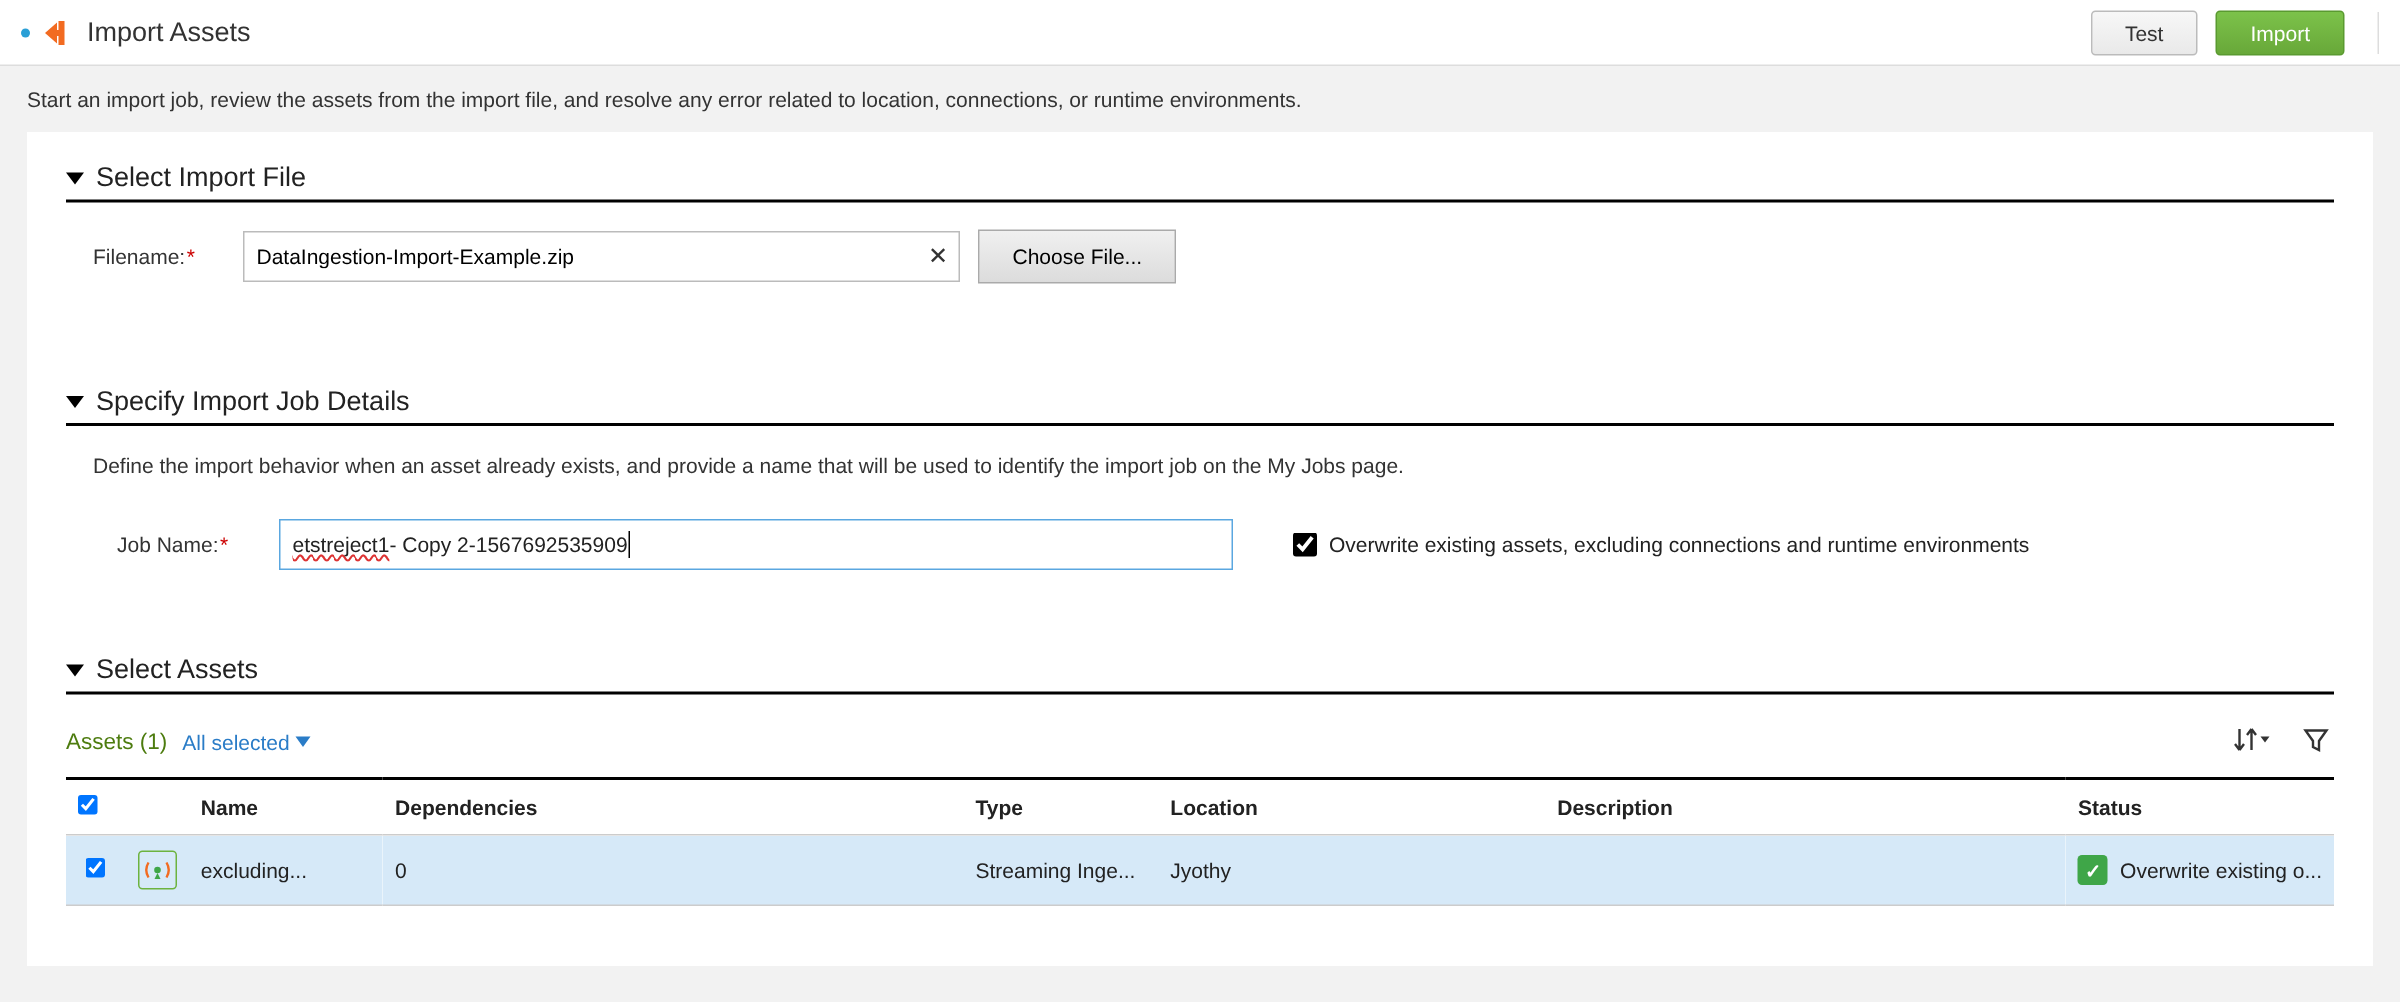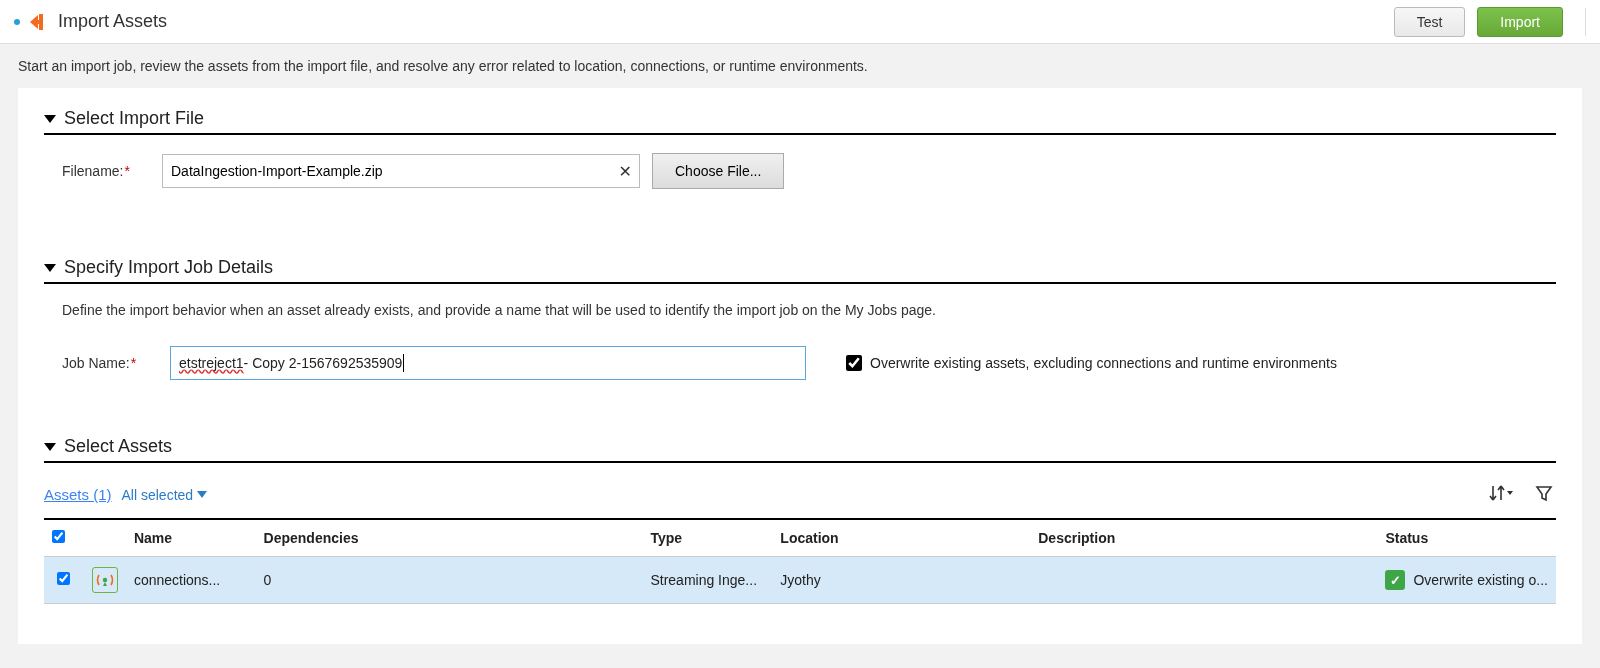--- a/index.html
+++ b/index.html
@@ -89,34 +89,34 @@
     height:36px;
     padding: 0 22px;
     border:1px solid #aaa;
     background: linear-gradient(#f0f0f0,#dcdcdc);
     cursor:pointer;
     font-size:14px;
   }
   .section-gap { height: 56px; }
   .subdesc { font-size:14px; color:#333; margin: 4px 0 28px 0;}
   .job-row { display:flex; align-items:center;}
-  .job-label { width:108px;}
+  .job-label { width:108px;margin-left:16px;}
   .job-input {
     width: 636px;
     border:1px solid #5aa7e0;
     outline: none;
   }
   .check-wrap { display:flex; align-items:center; margin-left:40px;}
   .check-wrap input { width:16px;height:16px; accent-color:#000;}
   .check-wrap label { margin-left:8px; font-size:14px;}
   .check-wrap input:checked { }
   .assets-bar {
     display:flex; align-items:center; margin: 6px 0 10px 0;
   }
-  .assets-count { font-size:15px; color:#3b82f6;text-decoration:underline;}
+  .assets-count { font-size:15px; color:#4d7c0f;}
   .all-selected { color:#2a7cc7; margin-left:10px; display:flex;align-items:center; cursor:pointer;}
   .all-selected .tri-s {
     margin-left:4px;
     width:0;height:0;border-left:5px solid transparent;border-right:5px solid transparent;border-top:7px solid #2a7cc7;
   }
   .assets-tools { margin-left:auto; display:flex; gap:16px; align-items:center;}
   .tool-btn { background:none;border:none;cursor:pointer; padding:2px;}
   table.assets {
     width:100%; border-collapse:collapse; font-size:14px;
   }
@@ -264,21 +264,21 @@
         <td class="cell-icon">
           <span class="asset-icon">
             <svg width="18" height="14" viewBox="0 0 18 14">
               <path d="M3 2 Q0 7 3 12" stroke="#f26b21" stroke-width="1.6" fill="none"></path>
               <path d="M15 2 Q18 7 15 12" stroke="#f26b21" stroke-width="1.6" fill="none"></path>
               <circle cx="9" cy="7" r="2.2" fill="#3fa648"></circle>
               <path d="M9 9 L7 13 L11 13 Z" fill="#3fa648"></path>
             </svg>
           </span>
         </td>
-        <td>connections...</td>
+        <td>excluding...</td>
         <td>0</td>
         <td>Streaming Inge...</td>
         <td>Jyothy</td>
         <td></td>
         <td>
           <div class="status-cell">
             <span class="status-check">✓</span>
             <span>Overwrite existing o...</span>
           </div>
         </td>

